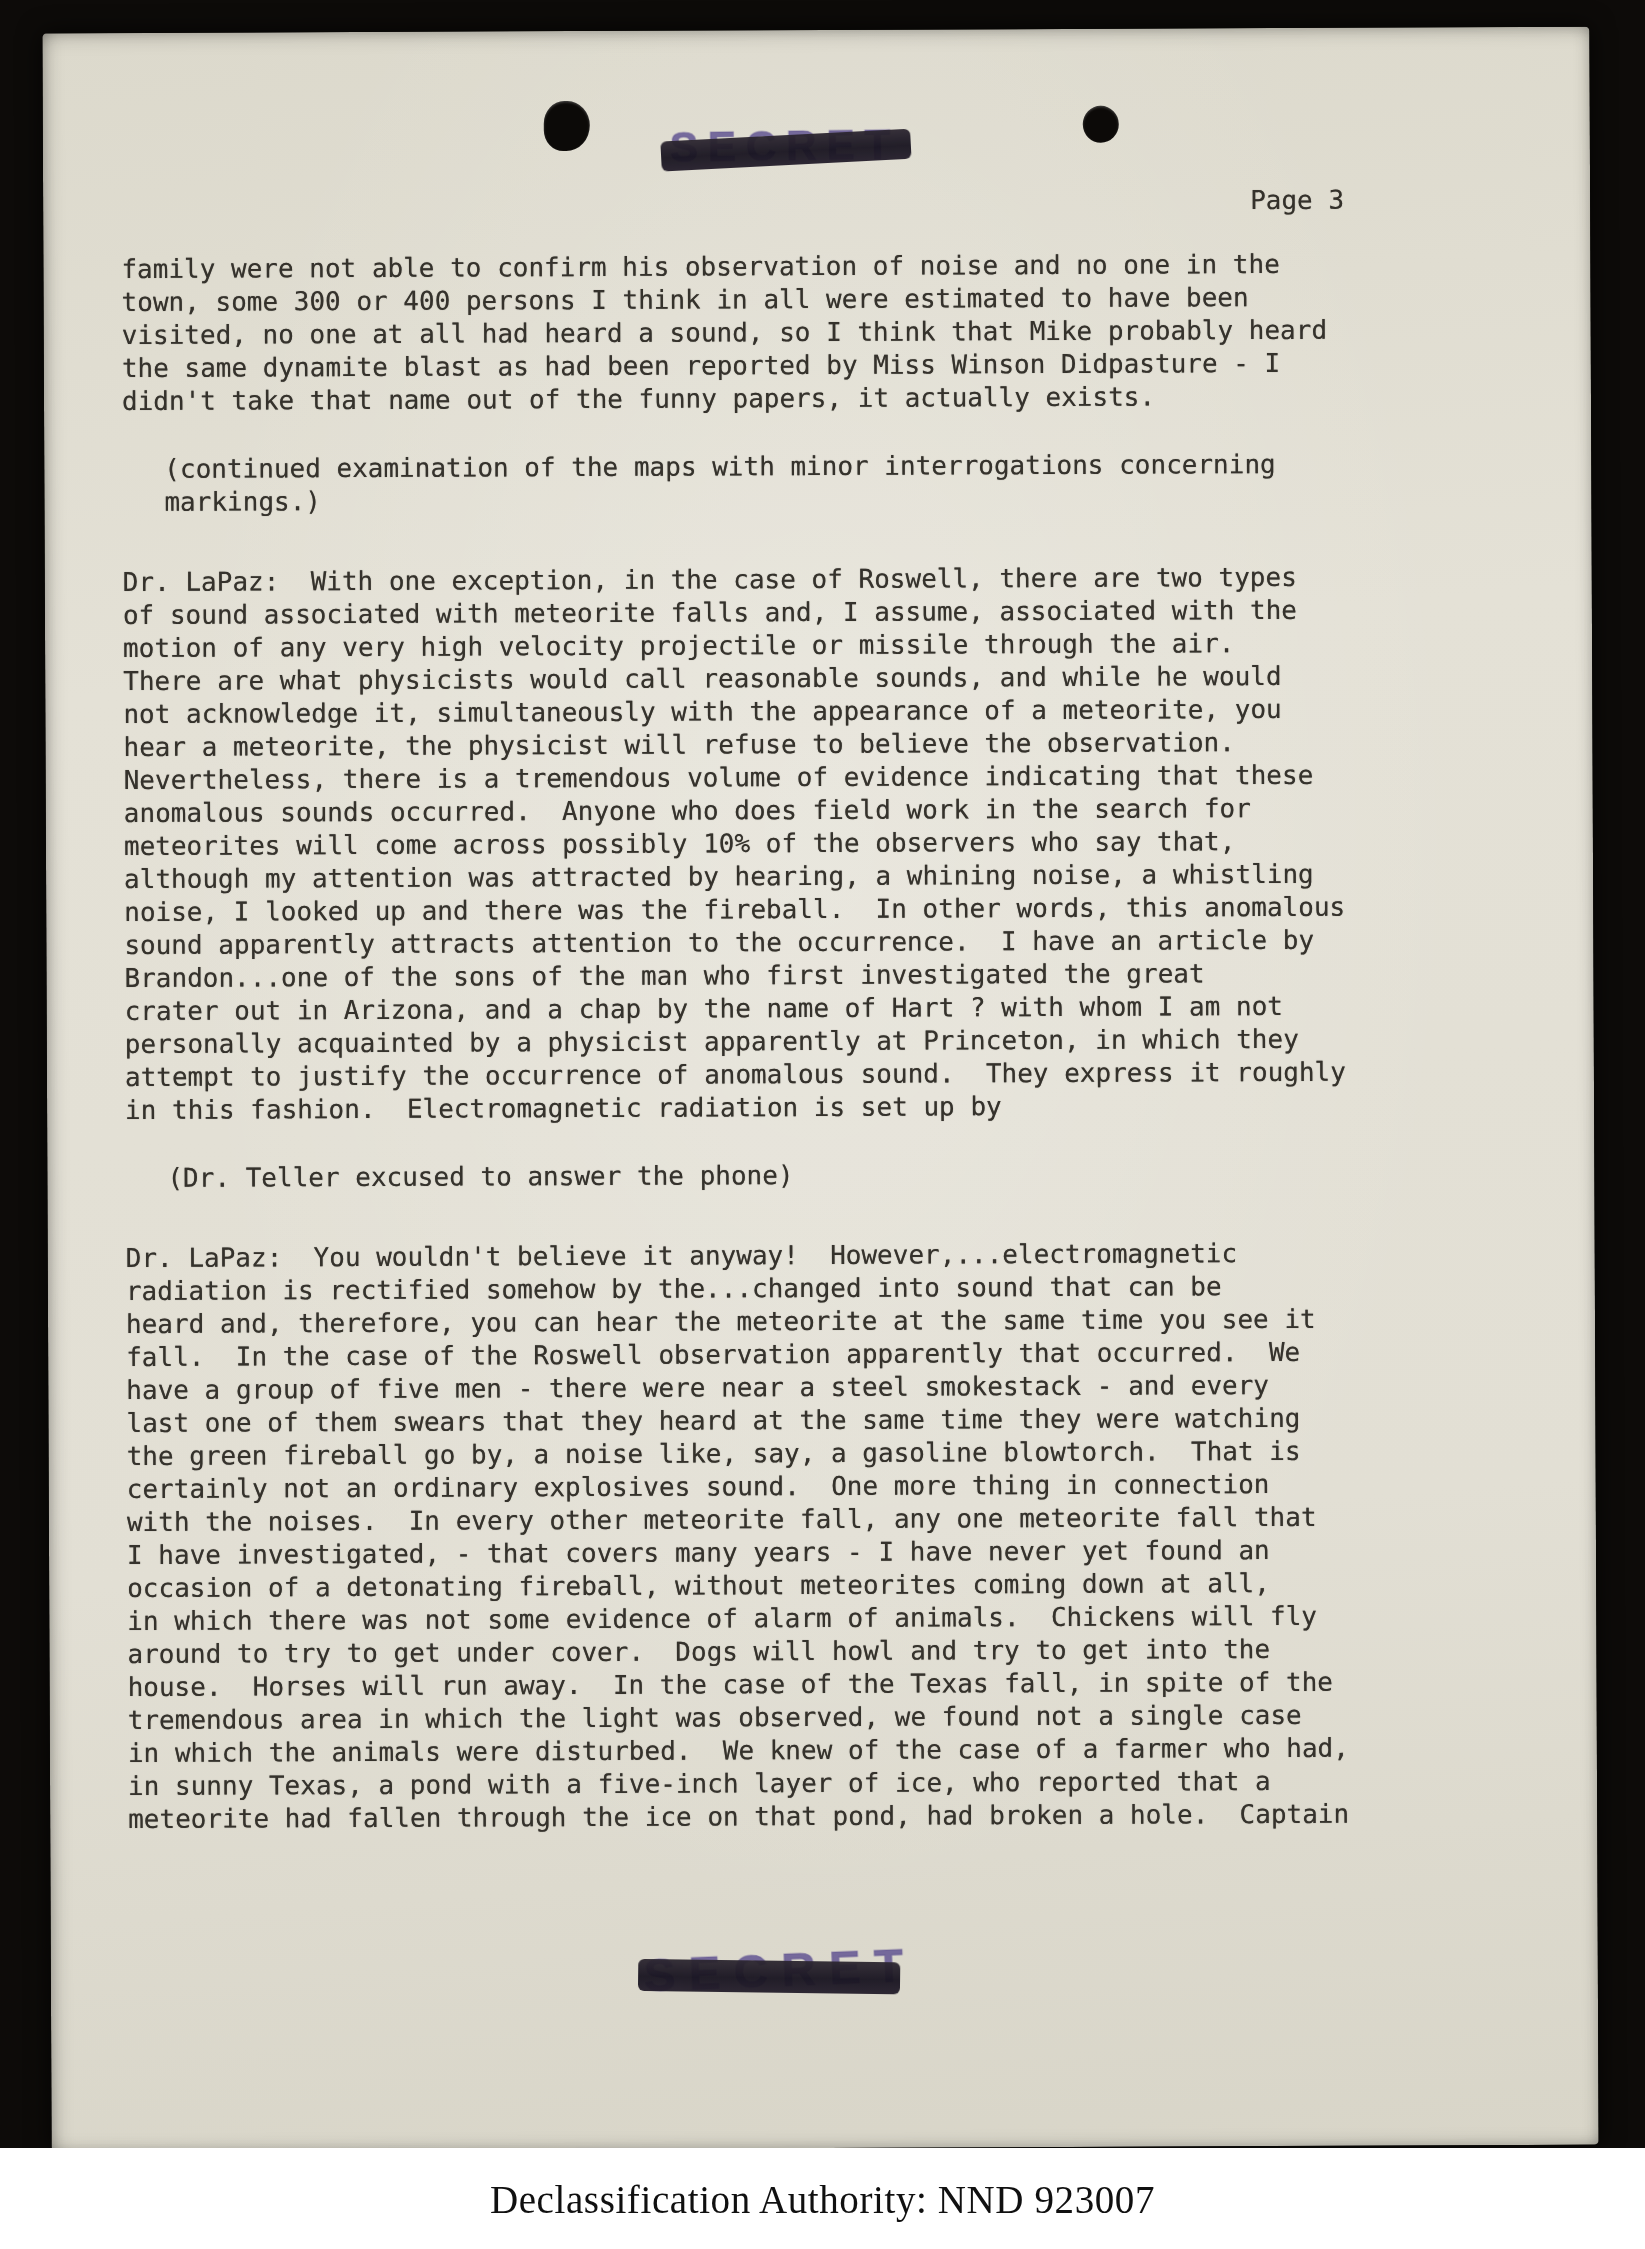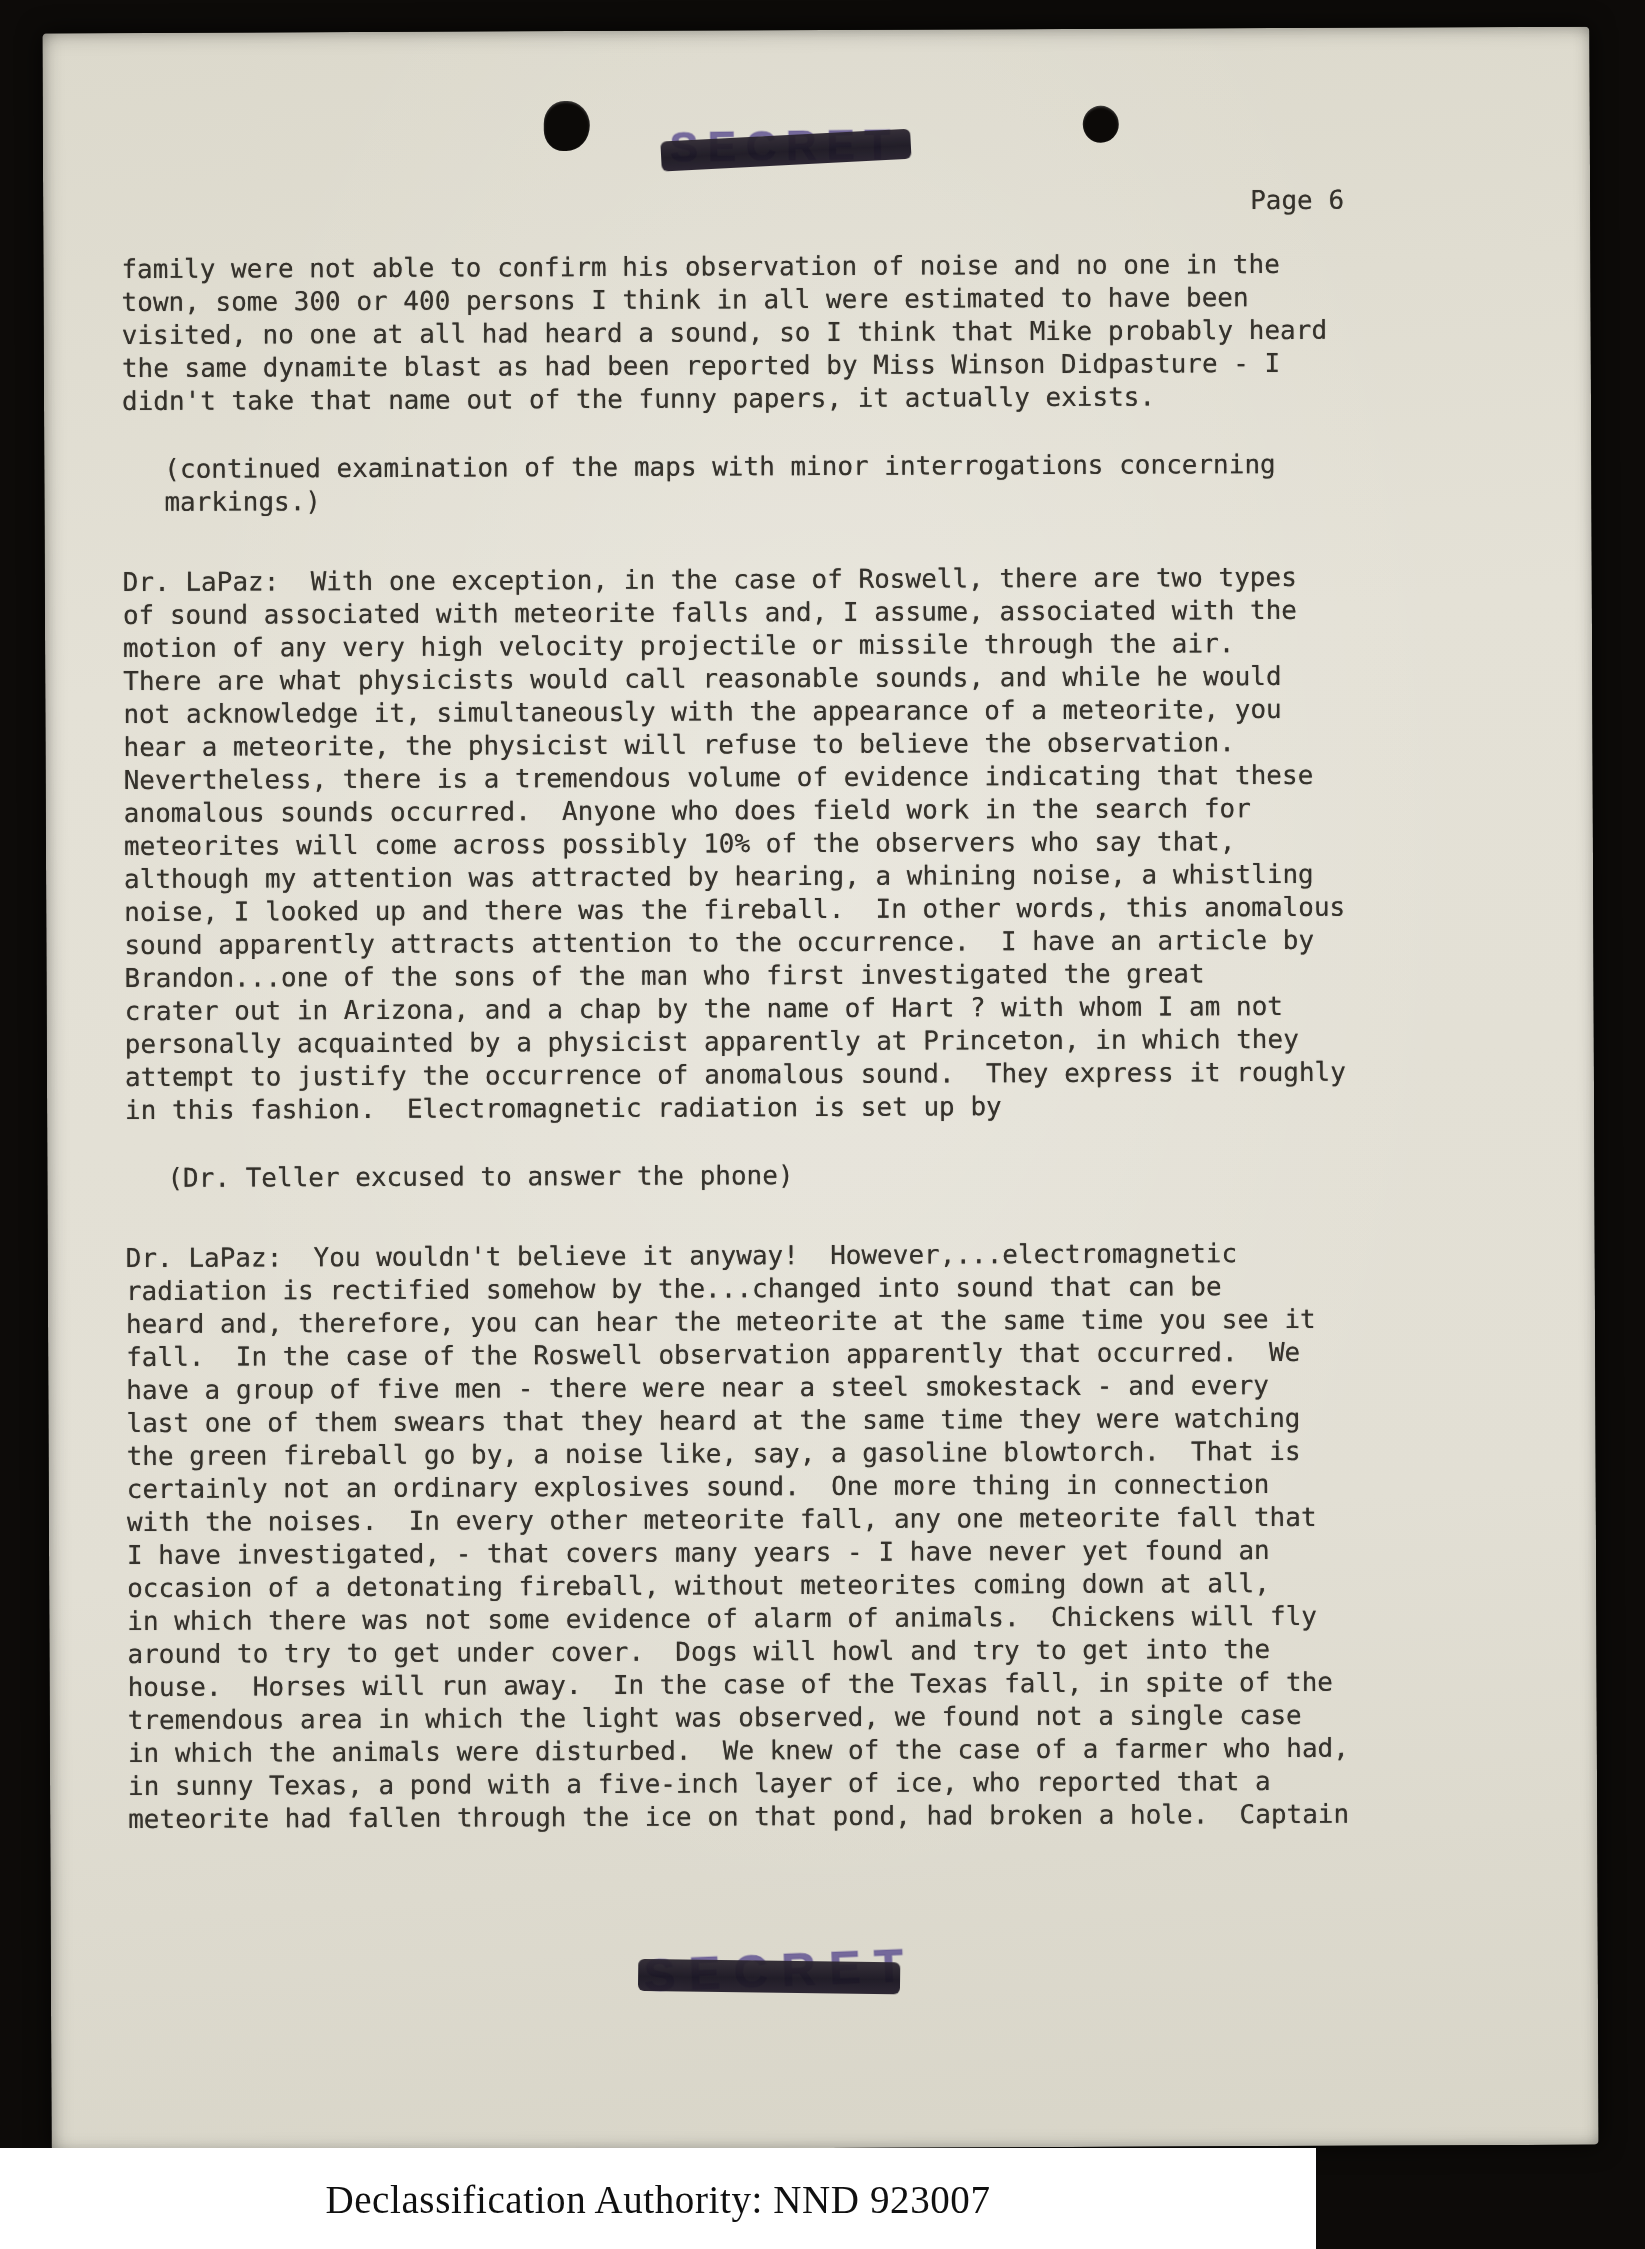--- a/index.html
+++ b/index.html
@@ -104,21 +104,21 @@
   }
   .text-block p.speech {
     margin-top: 12.5px;
   }
 
   
   .declass-strip {
     position: absolute;
     left: 0;
     bottom: 0;
-    width: 1316px;
+    width: 1645px;
     height: 102px;
     background: #ffffff;
     display: flex;
     align-items: center;
     justify-content: center;
     z-index: 5;
   }
   .declass-strip .declass-text {
     font-family: "Liberation Serif", serif;
     font-size: 39px;
@@ -132,21 +132,21 @@
 <div class="paper">
 
   <div class="hole left"></div>
   <div class="hole right"></div>
 
   <div class="stamp top">
     <span class="stamp-text">SECRET</span>
     <div class="marker-bar"></div>
   </div>
 
-  <div class="page-number">Page 6</div>
+  <div class="page-number">Page 3</div>
 
   <div class="text-block">
       <p class="para body">family were not able to confirm his observation of noise and no one in the
 town, some 300 or 400 persons I think in all were estimated to have been
 visited, no one at all had heard a sound, so I think that Mike probably heard
 the same dynamite blast as had been reported by Miss Winson Didpasture - I
 didn't take that name out of the funny papers, it actually exists.</p>
       <p class="para aside">(continued examination of the maps with minor interrogations concerning
 markings.)</p>
       <p class="para speech">Dr. LaPaz:  With one exception, in the case of Roswell, there are two types

